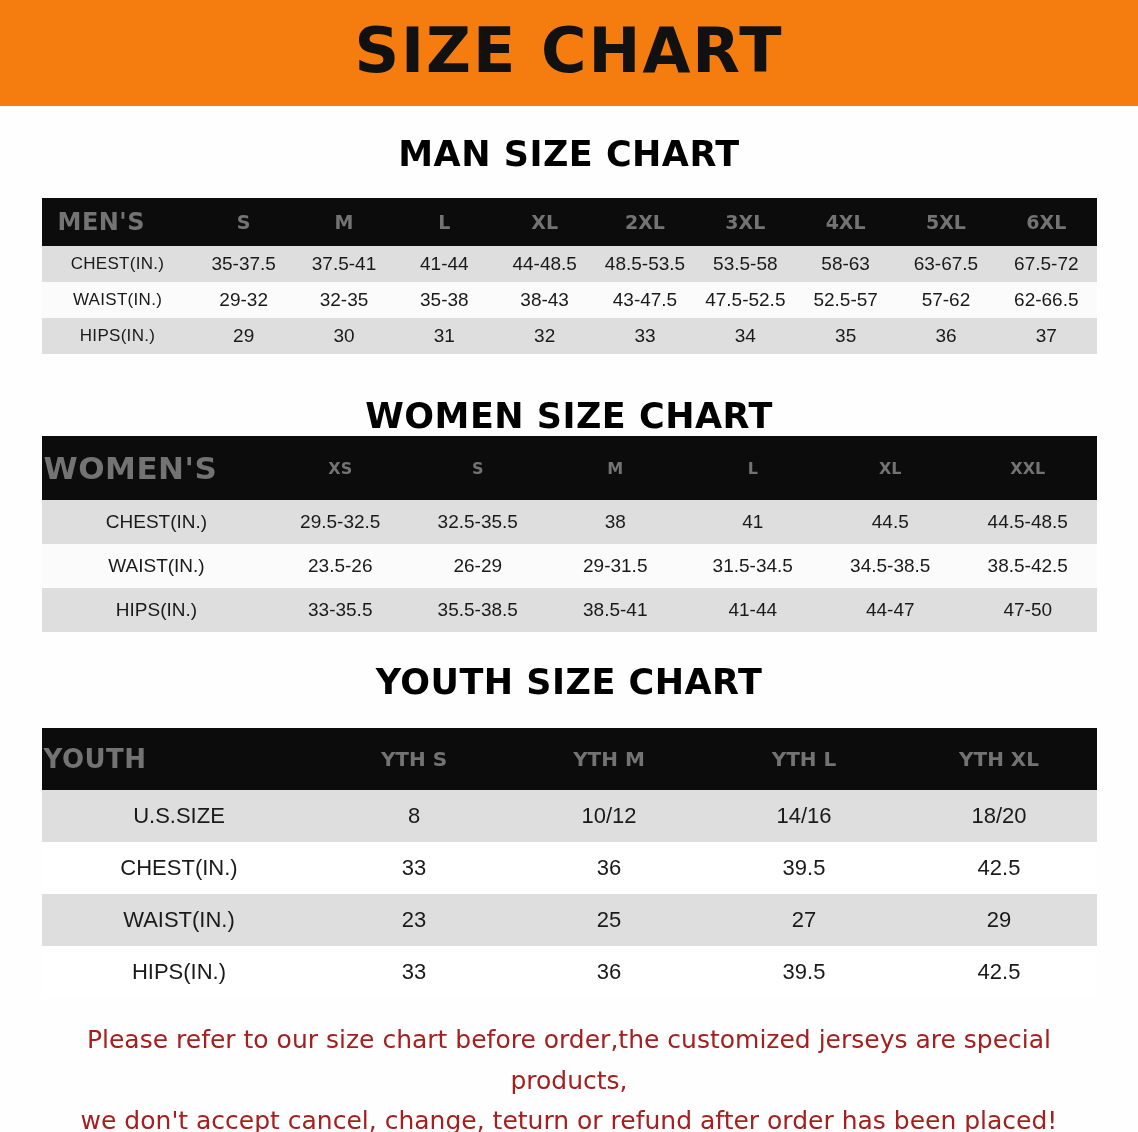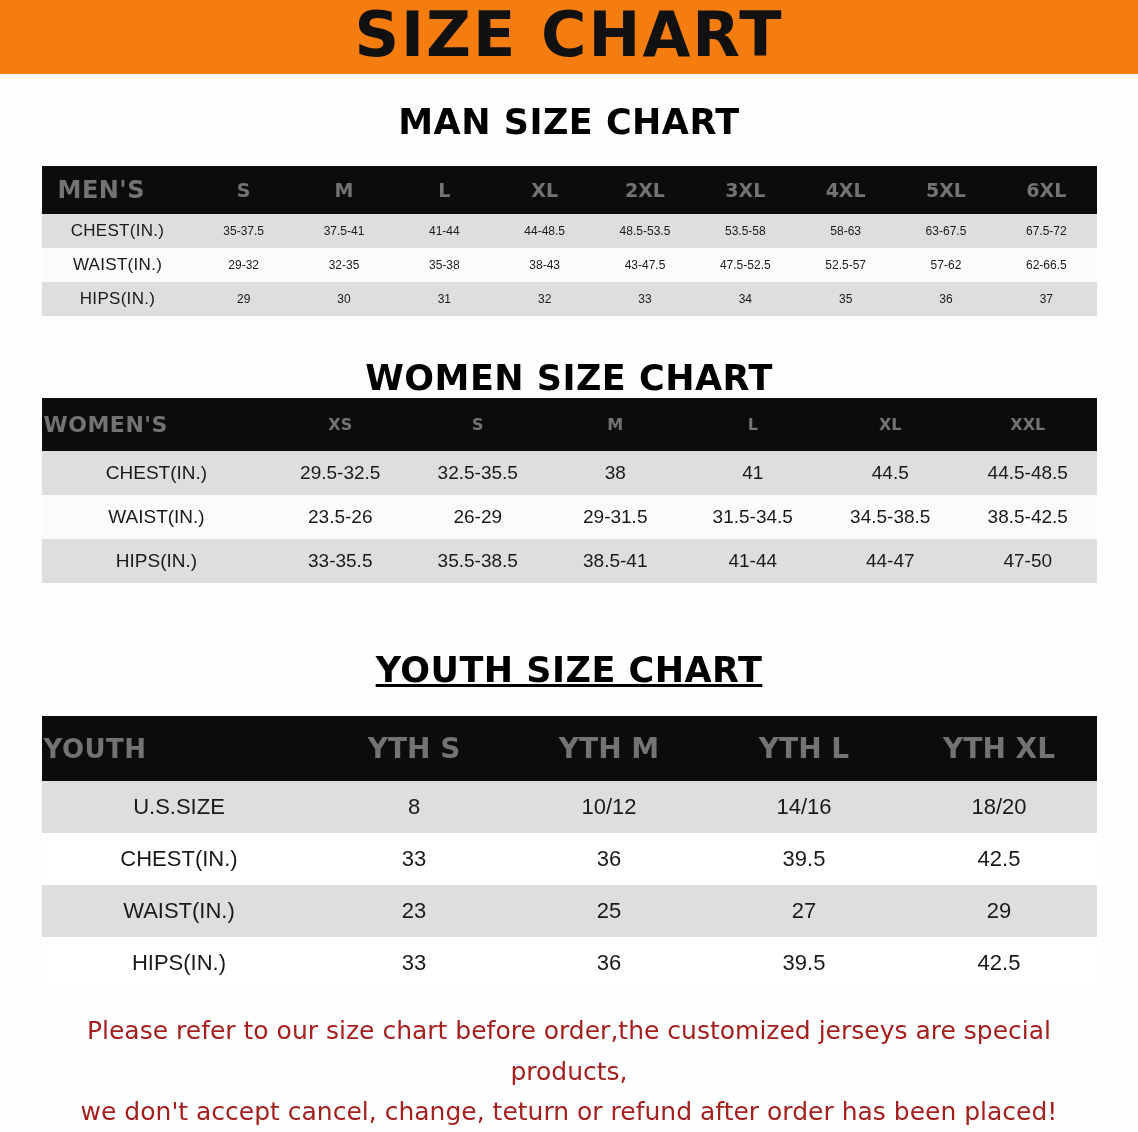--- a/index.html
+++ b/index.html
@@ -6,21 +6,21 @@
   html, body { margin: 0; padding: 0; }
   body {
     width: 1138px;
     height: 1132px;
     background: #fefefe;
     font-family: "Liberation Sans", sans-serif;
     overflow: hidden;
   }
   .banner {
     background: #f57d10;
-    height: 74px;
+    height: 106px;
     display: flex;
     align-items: center;
     justify-content: center;
   }
   .banner-title {
     font-family: "DejaVu Sans", sans-serif;
     font-weight: bold;
     font-size: 62px;
     letter-spacing: 2px;
     color: #111;
@@ -30,21 +30,21 @@
   .section-title {
     text-align: center;
     font-family: "DejaVu Sans", sans-serif;
     font-weight: bold;
     font-size: 35px;
     color: #000000;
     letter-spacing: 0.5px;
   }
   #man-title { margin-top: 28px; margin-bottom: 24px; }
   #women-title { margin-top: 42px; }
-  #youth-title { margin-top: 67px; margin-bottom: 26px; text-decoration: underline; }
+  #youth-title { margin-top: 30px; margin-bottom: 26px; }
 
   table {
     border-collapse: collapse;
     margin: 0 auto;
     table-layout: fixed;
   }
   .chart-table { width: 1055px; }
 
   .chart-table thead th {
     background: #0c0c0c;
@@ -69,34 +69,34 @@
     text-align: center;
     margin-left: 30px;
   }
   .stripe-a td { background: #dedede; }
   .stripe-b td { background: #fbfbfb; }
 
   
   #men-table { width: 1055px; }
   #men-table thead th { font-size: 19px; }
   #men-table thead th.rowhead { font-size: 24px; }
-  #men-table tbody td { font-size: 12px; padding: 7px 1px; }
+  #men-table tbody td { font-size: 19px; padding: 7px 1px; }
   #men-table tbody td.rowlabel { font-size: 17px; letter-spacing: 0.3px; }
   #men-table col.c0 { width: 152px; }
 
   
   #women-table { width: 1055px; }
   #women-table thead th { font-size: 16px; padding: 14px 2px; }
-  #women-table thead th.rowhead { font-size: 22px; }
+  #women-table thead th.rowhead { font-size: 31px; }
   #women-table tbody td { font-size: 19px; padding: 11px 2px; }
   #women-table col.c0 { width: 230px; }
 
   
   #youth-table { width: 1055px; }
-  #youth-table thead th { font-size: 28px; padding: 16px 2px; }
+  #youth-table thead th { font-size: 20px; padding: 16px 2px; }
   #youth-table thead th.rowhead { font-size: 26px; }
   #youth-table tbody td { font-size: 22px; padding: 13px 2px; }
   #youth-table col.c0 { width: 275px; }
   #youth-table tbody tr.stripe-b td { background: #fff; }
 
   .note {
     margin: 22px auto 0;
     width: 1020px;
     text-align: center;
     color: #a51f1f;

